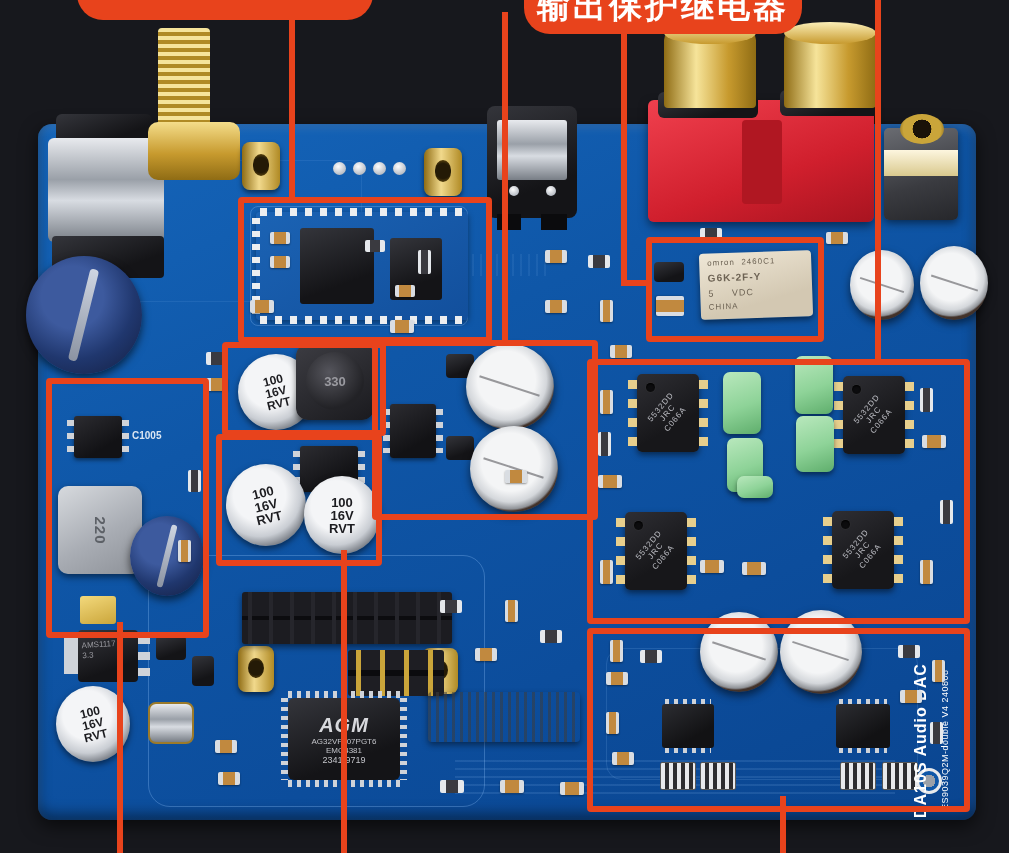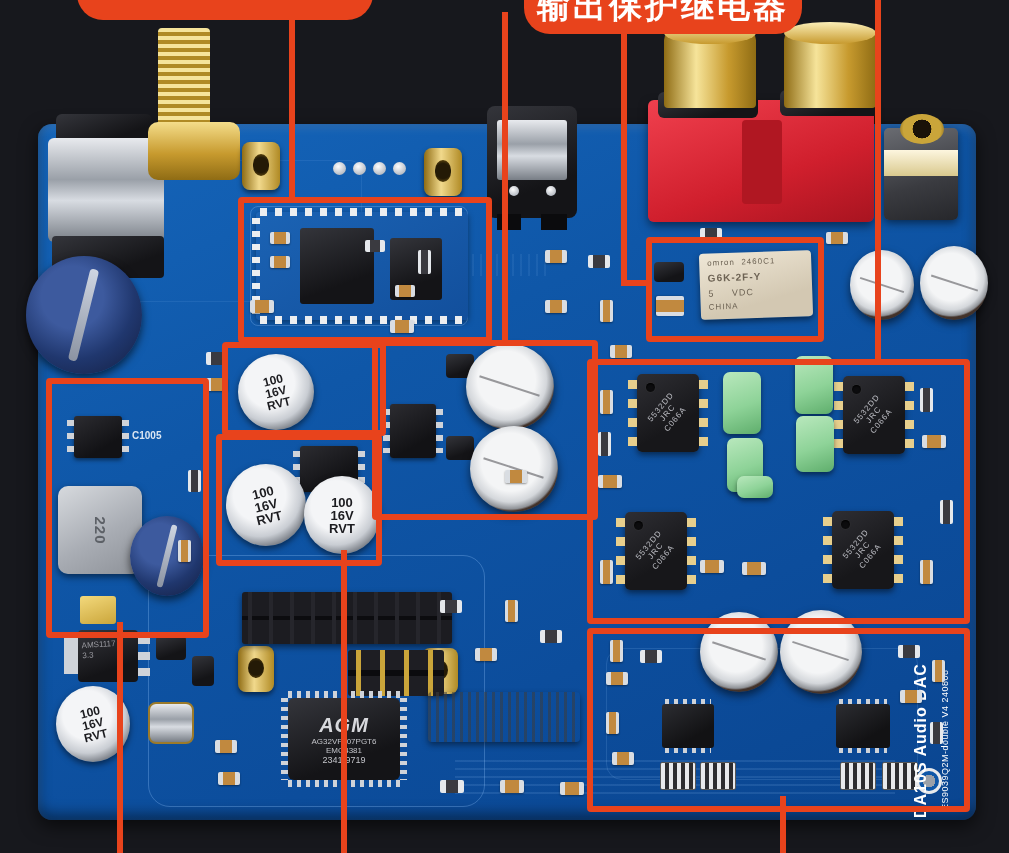--- a/index.html
+++ b/index.html
@@ -137,20 +137,23 @@
   <div class="abs bigcap" style="left:850px;top:250px;width:64px;height:70px;"></div>
   <div class="abs bigcap" style="left:920px;top:246px;width:68px;height:74px;"></div>
 
   <div class="abs cap100" style="left:238px;top:354px;width:76px;height:76px;">
     <div class="txt" style="font-size:12px;">
         <span>100</span>
         <span>16V</span>
         <span>RVT</span>
       </div>
   </div>
+  <div class="abs" style="left:296px;top:344px;width:78px;height:76px;background:linear-gradient(150deg,#3c3c42,#1a1a1e);border-radius:12px;box-shadow:0 3px 6px rgba(0,0,0,.5);">
+    <div style="position:absolute;left:10px;top:8px;width:58px;height:58px;border-radius:50%;background:radial-gradient(circle at 40% 35%,#55555c,#222226 70%);display:flex;align-items:center;justify-content:center;color:#9a9aa0;font-size:13px;font-weight:bold;">330</div>
+  </div>
 
   <div class="abs soic" style="left:300px;top:446px;width:58px;height:46px;"></div>
   <div class="abs cap100" style="left:226px;top:464px;width:80px;height:82px;">
     <div class="txt" style="font-size:13px;">
         <span>100</span>
         <span>16V</span>
         <span>RVT</span>
       </div>
   </div>
   <div class="abs cap100" style="left:304px;top:476px;width:76px;height:78px;">

